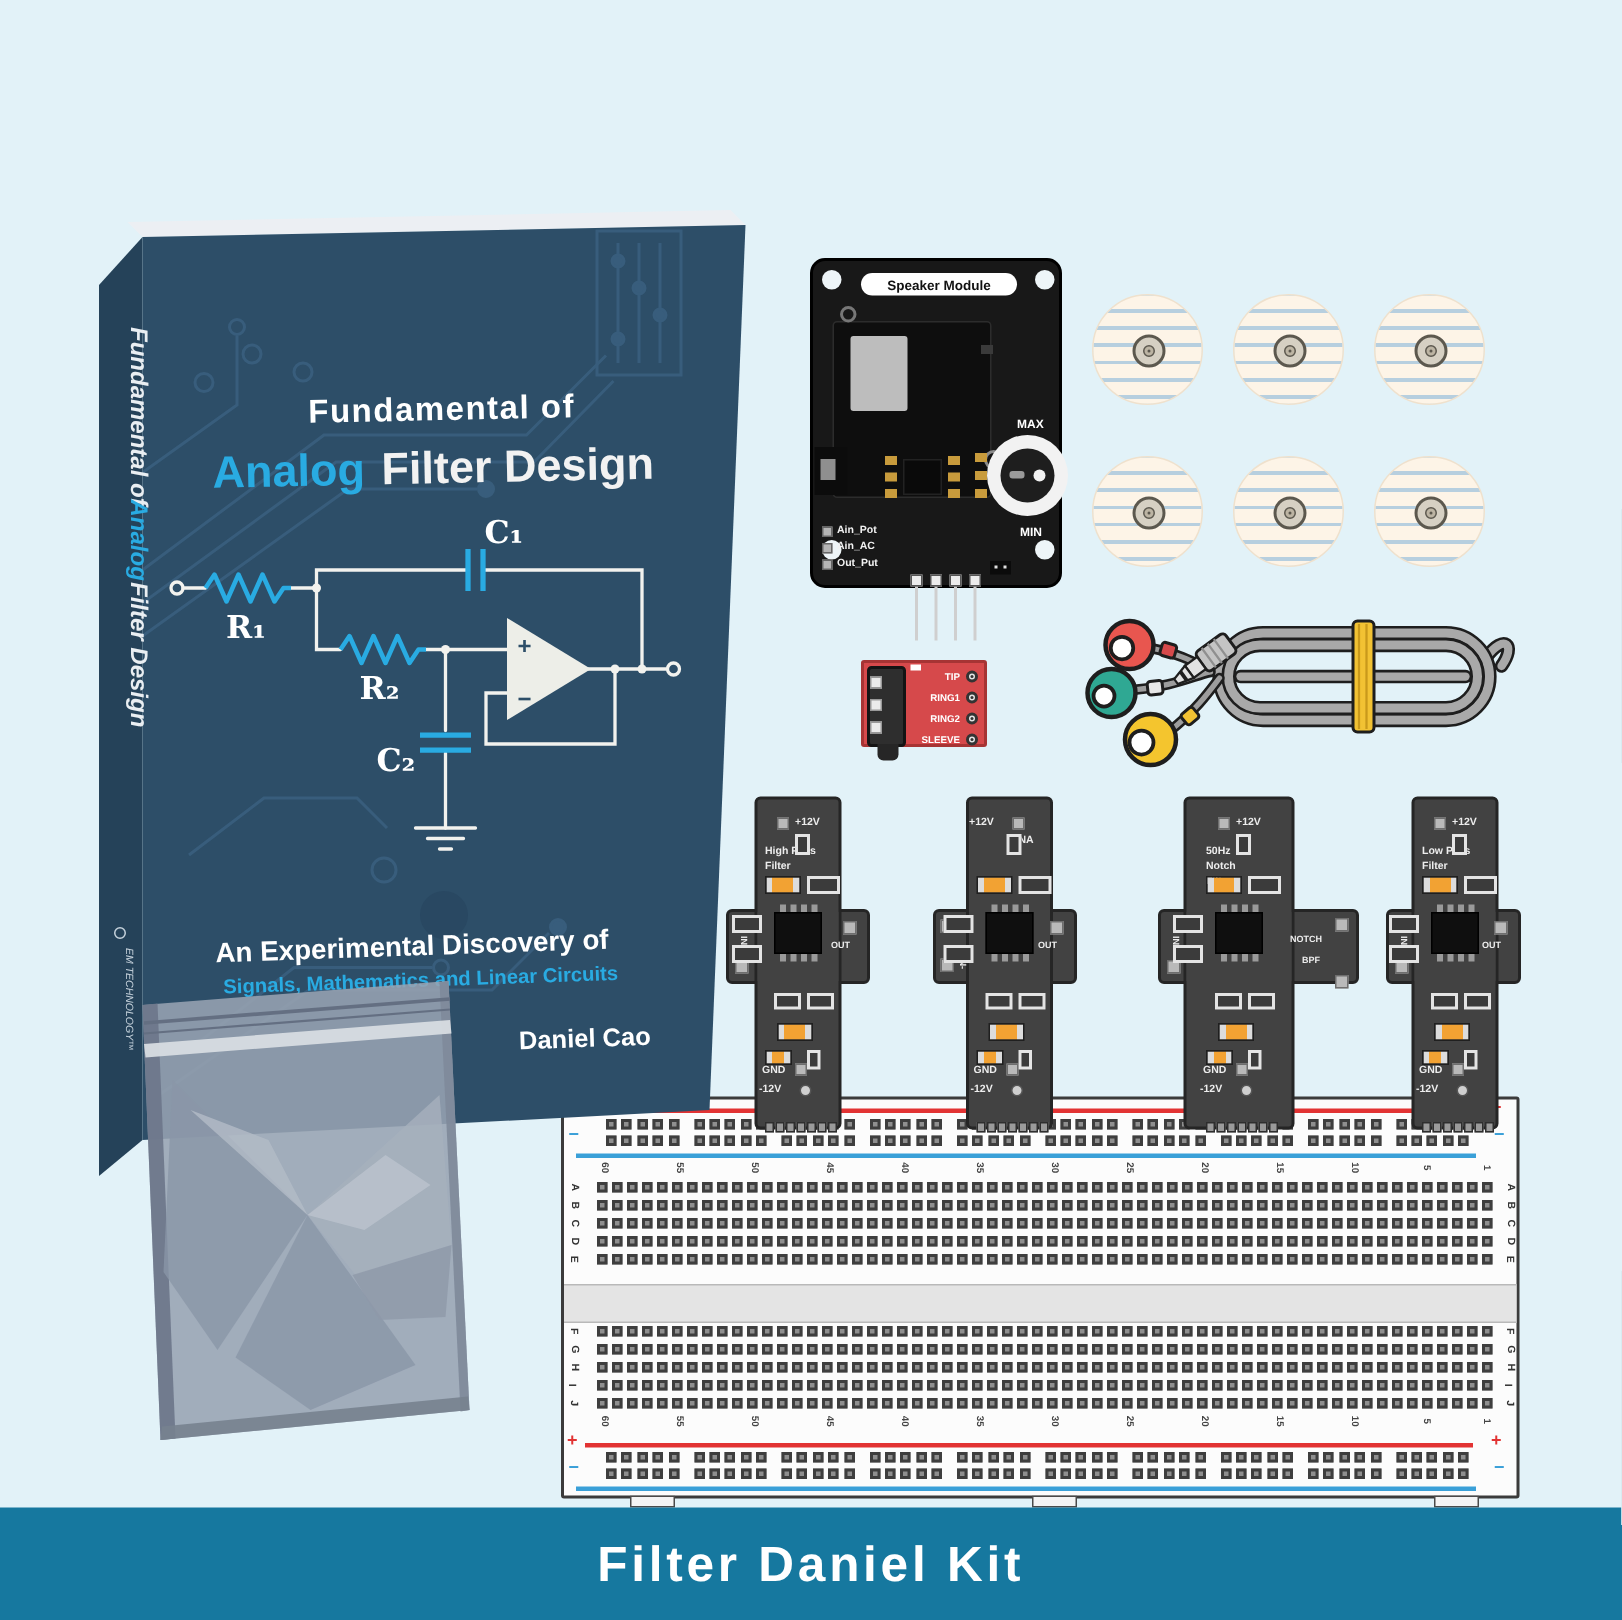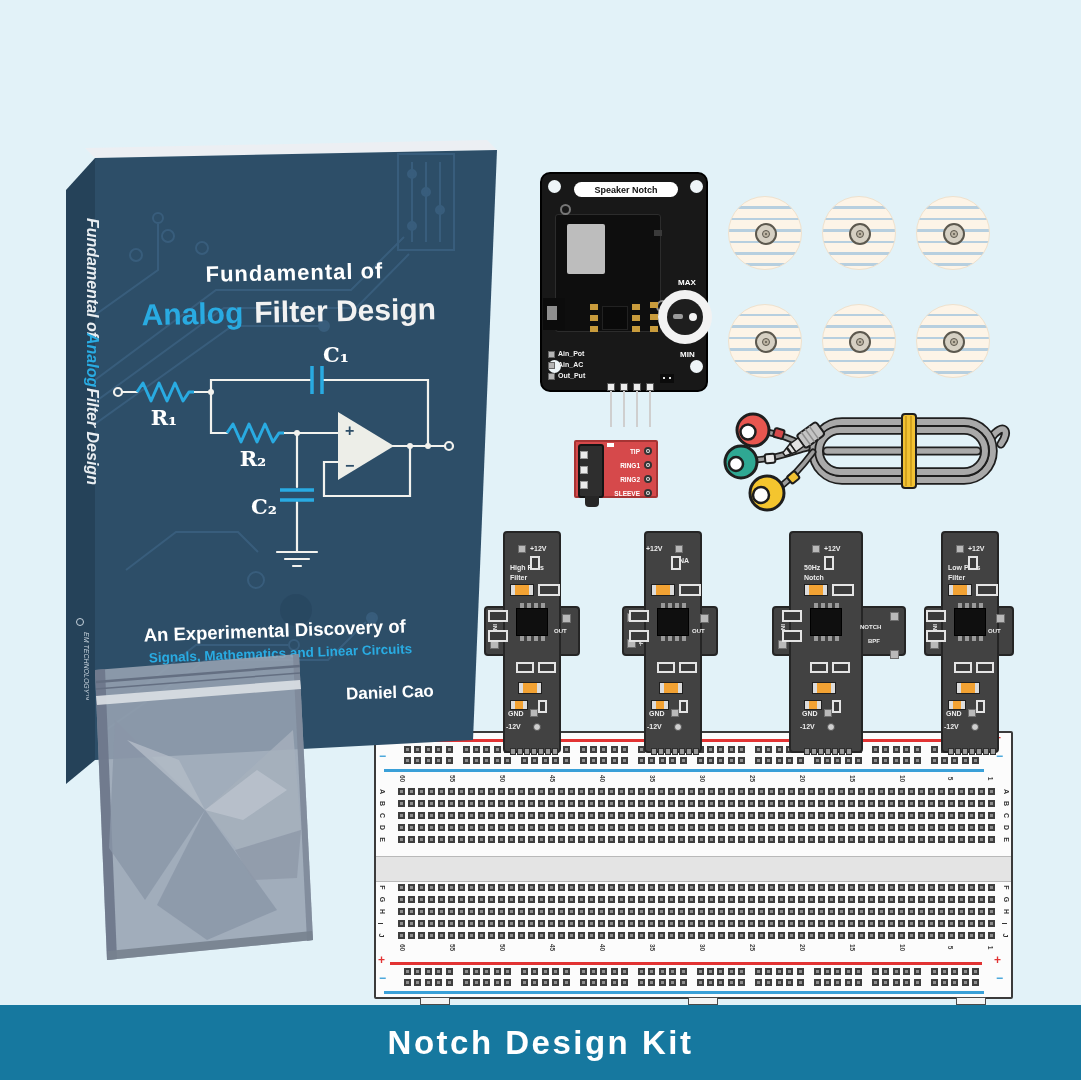--- a/index.html
+++ b/index.html
@@ -1110,21 +1110,21 @@
         <div class="cmp-res" style="left: 948px; top: 700px; width: 18px; height: 10px;"></div>
       </div>
     </div>
 
   <div id="speaker-board">
     <div class="spk-hole" style="left:6px;top:6px;"></div>
     <div class="spk-hole" style="left:148px;top:6px;"></div>
     <div class="spk-hole" style="left:6px;top:186px;"></div>
     <div class="spk-hole" style="left:148px;top:186px;"></div>
     <div id="speaker-pill">
-      <span>Speaker Notch</span>
+      <span>Speaker Module</span>
     </div>
 
     <div class="abs" style="left:13px;top:40px;width:104px;height:116px;background:#0e0e0e;border:1px solid #2c2c2c;border-radius:3px;"></div>
     <div class="abs" style="left:25px;top:50px;width:38px;height:50px;background:#bdbdbd;border-radius:2px;"></div>
     <div class="abs" style="left:18px;top:30px;width:7px;height:7px;border:2px solid #777;border-radius:50%;"></div>
     <div class="abs" style="left:112px;top:56px;width:8px;height:6px;background:#3a3a3a;"></div>
     <div class="abs" style="left:114px;top:126px;width:9px;height:9px;border:2px solid #8a8a8a;border-radius:50%;background:#111;"></div>
 
     <div class="abs" style="left:116px;top:116px;width:54px;height:54px;border-radius:50%;background:#f2f2f2;"></div>
     <div class="abs" style="left:125px;top:125px;width:36px;height:36px;border-radius:50%;background:#1e1e1e;"></div>
@@ -1391,15 +1391,15 @@
         <polygon points="120,162 192,262 122,292 72,257" fill="#8a96a7"></polygon>
         <polygon points="42,92 120,162 94,112" fill="#b3bcc7"></polygon>
         <polygon points="120,162 172,122 202,142 158,172" fill="#c3cad4" fill-opacity="0.6"></polygon>
         <polygon points="60,252 120,292 86,296 48,272" fill="#79859500"></polygon>
         <polygon points="150,202 216,182 212,230 168,232" fill="#8e99a9"></polygon>
       </g>
     </g>
   </svg>
 
   <div class="banner" id="bottom-banner">
-    <span>Notch Design Kit</span>
+    <span>Filter Daniel Kit</span>
   </div>
 </div>
 
 </body></html>

